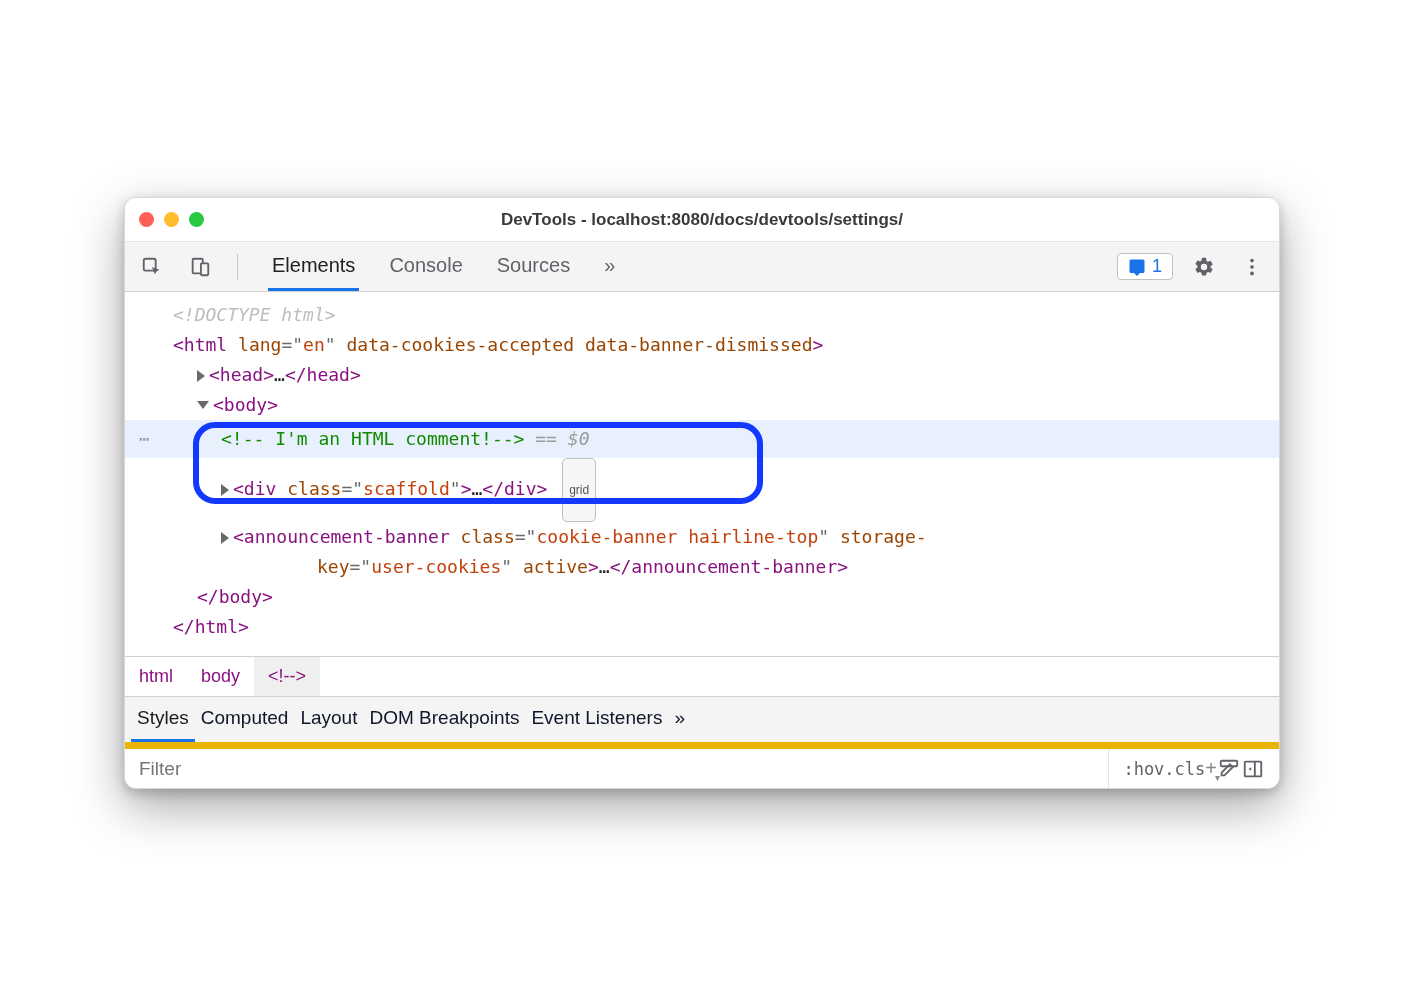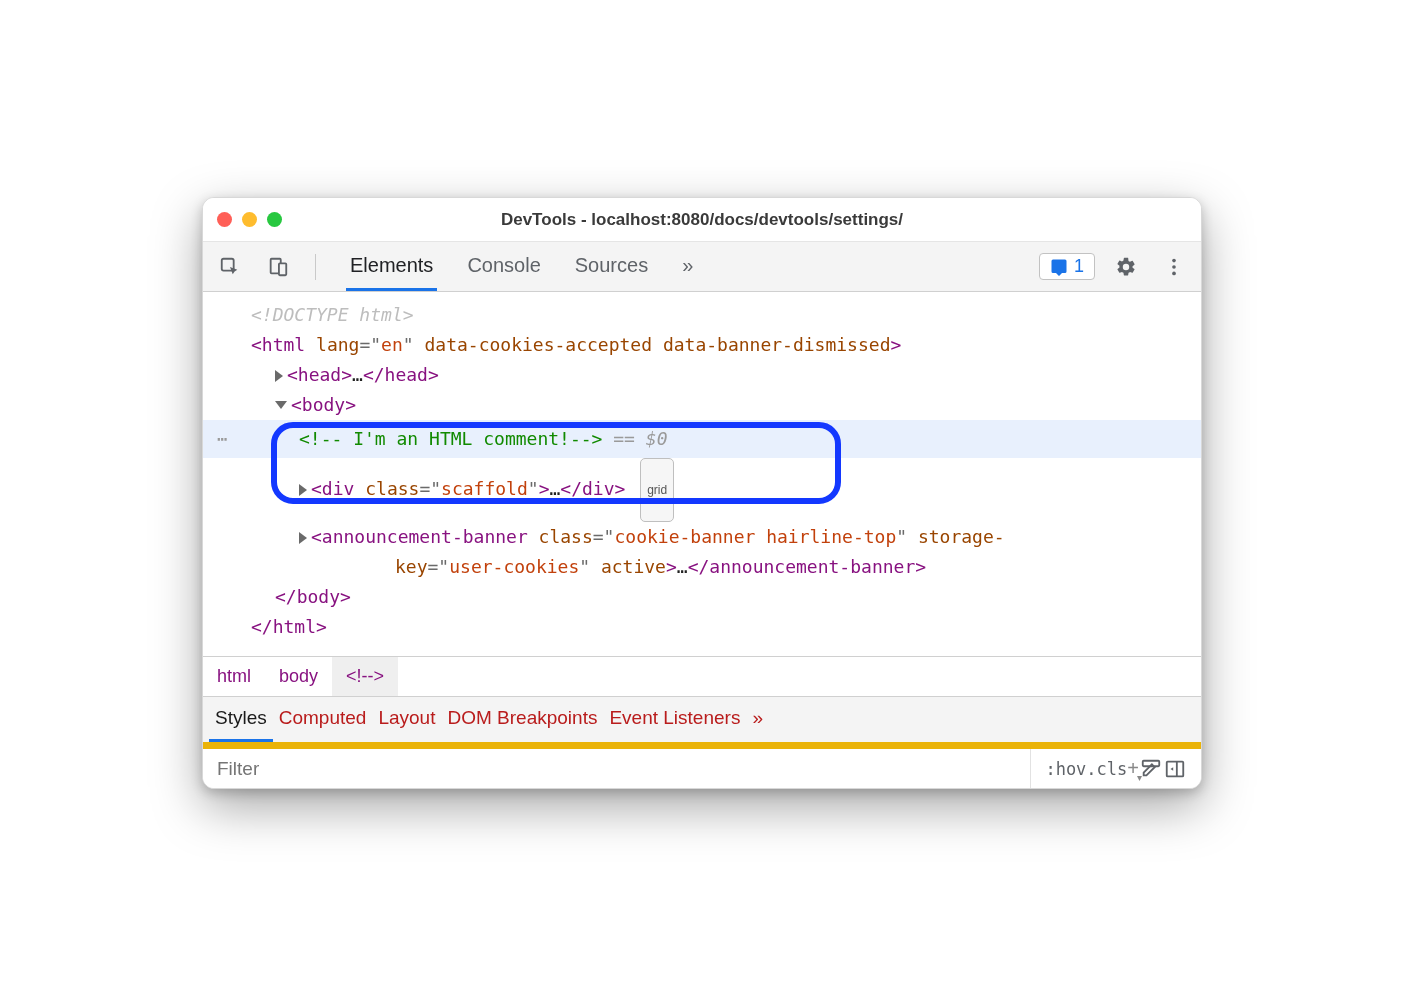--- a/index.html
+++ b/index.html
@@ -6,21 +6,21 @@
   body {
     background: #ffffff;
     font-family: -apple-system, BlinkMacSystemFont, "Segoe UI", Helvetica, Arial, sans-serif;
     width: 1404px;
     height: 986px;
     display: flex;
     align-items: center;
     justify-content: center;
   }
   .window {
-    width: 1000px;
+    width: 1156px;
     background: #fff;
     border-radius: 12px;
     box-shadow: 0 18px 50px rgba(0,0,0,0.35), 0 4px 12px rgba(0,0,0,0.2);
     overflow: hidden;
     border: 1px solid #d8d8d8;
   }
   .titlebar {
     height: 44px;
     background: #fff;
     display: flex;
@@ -136,21 +136,21 @@
   }
   .crumb { padding: 0 14px; display: flex; align-items: center; color: #881280; cursor: pointer; }
   .crumb.active { background: #efefef; }
   .styles-tabs {
     display: flex; align-items: center;
     border-top: 1px solid #d0d0d0;
     background: #f4f4f4;
     height: 46px;
     padding: 0 6px;
   }
-  .stab { font-size: 19px; color: #b91c1c; padding: 0 6px; height: 100%; display: flex; align-items: center; border-bottom: 3px solid transparent; cursor: pointer; }
+  .stab { font-size: 19px; color: #0f172a; padding: 0 6px; height: 100%; display: flex; align-items: center; border-bottom: 3px solid transparent; cursor: pointer; }
   .stab.active { color: #1a1a1a; border-bottom-color: #1a73e8; }
   .filter-row {
     display: flex; align-items: center;
     border-top: 7px solid #eab308;
     height: 46px;
     background: #fff;
   }
   .filter-input {
     flex: 1; border: none; outline: none; font-size: 19px; color: #888;
     padding: 0 14px; height: 100%; background: transparent;

